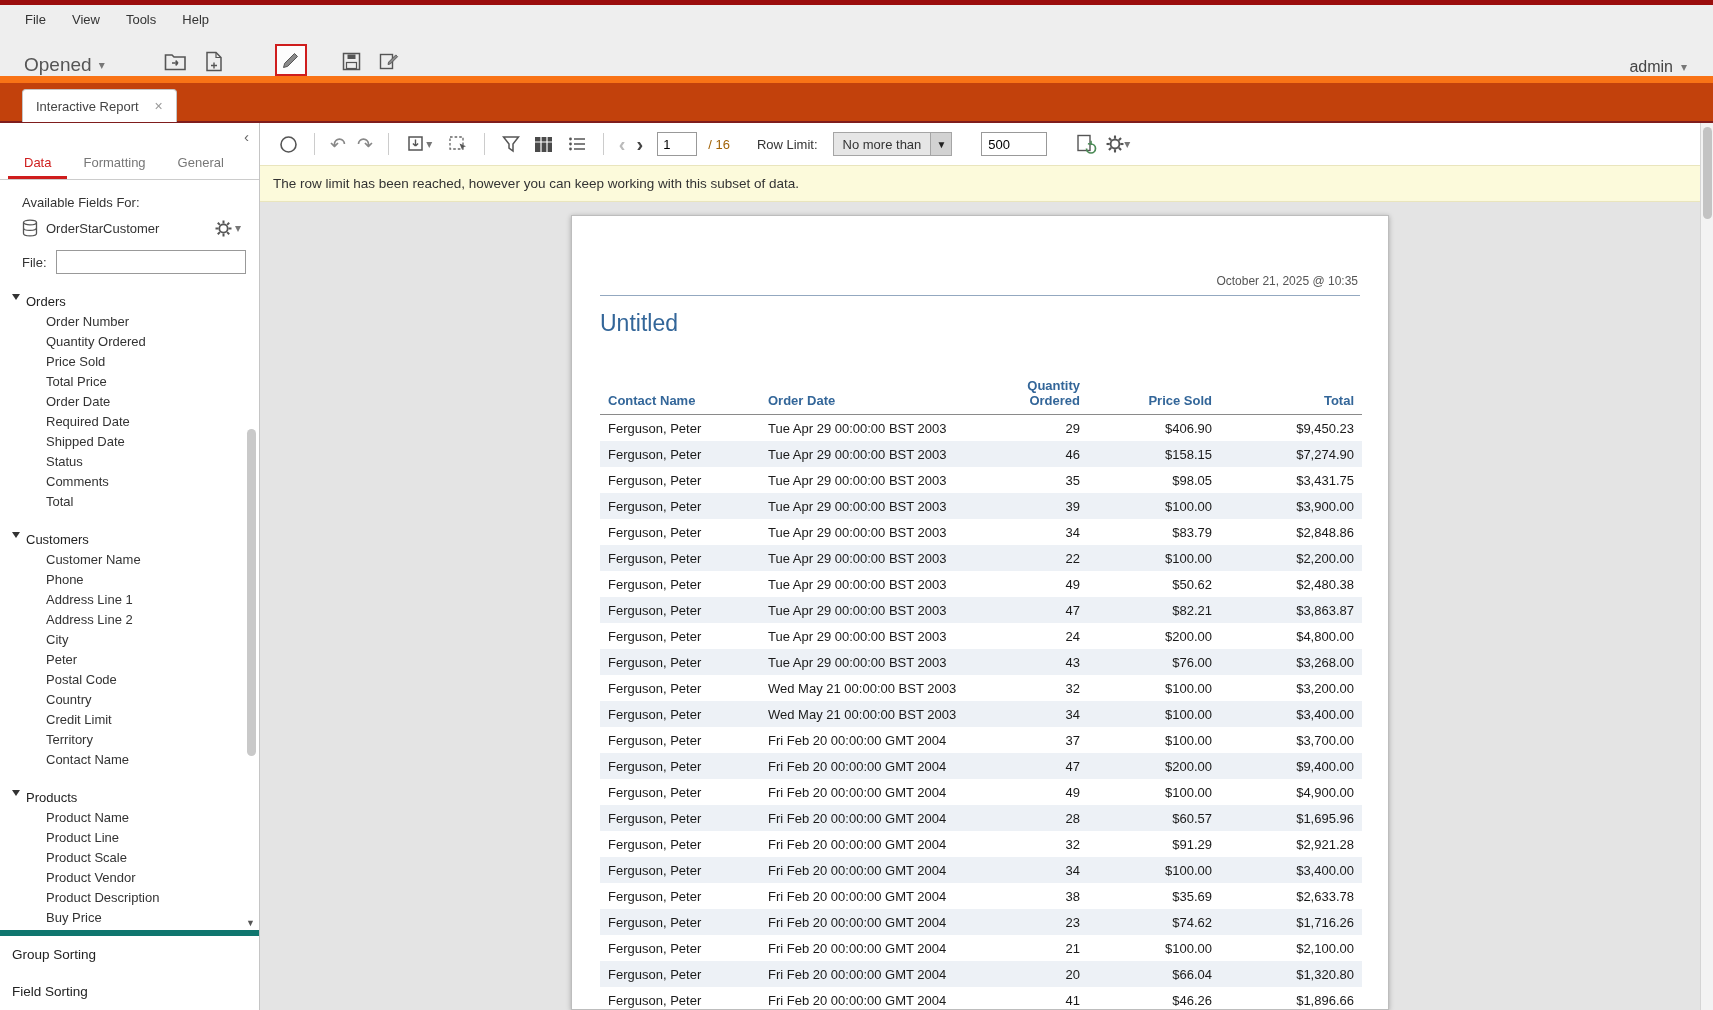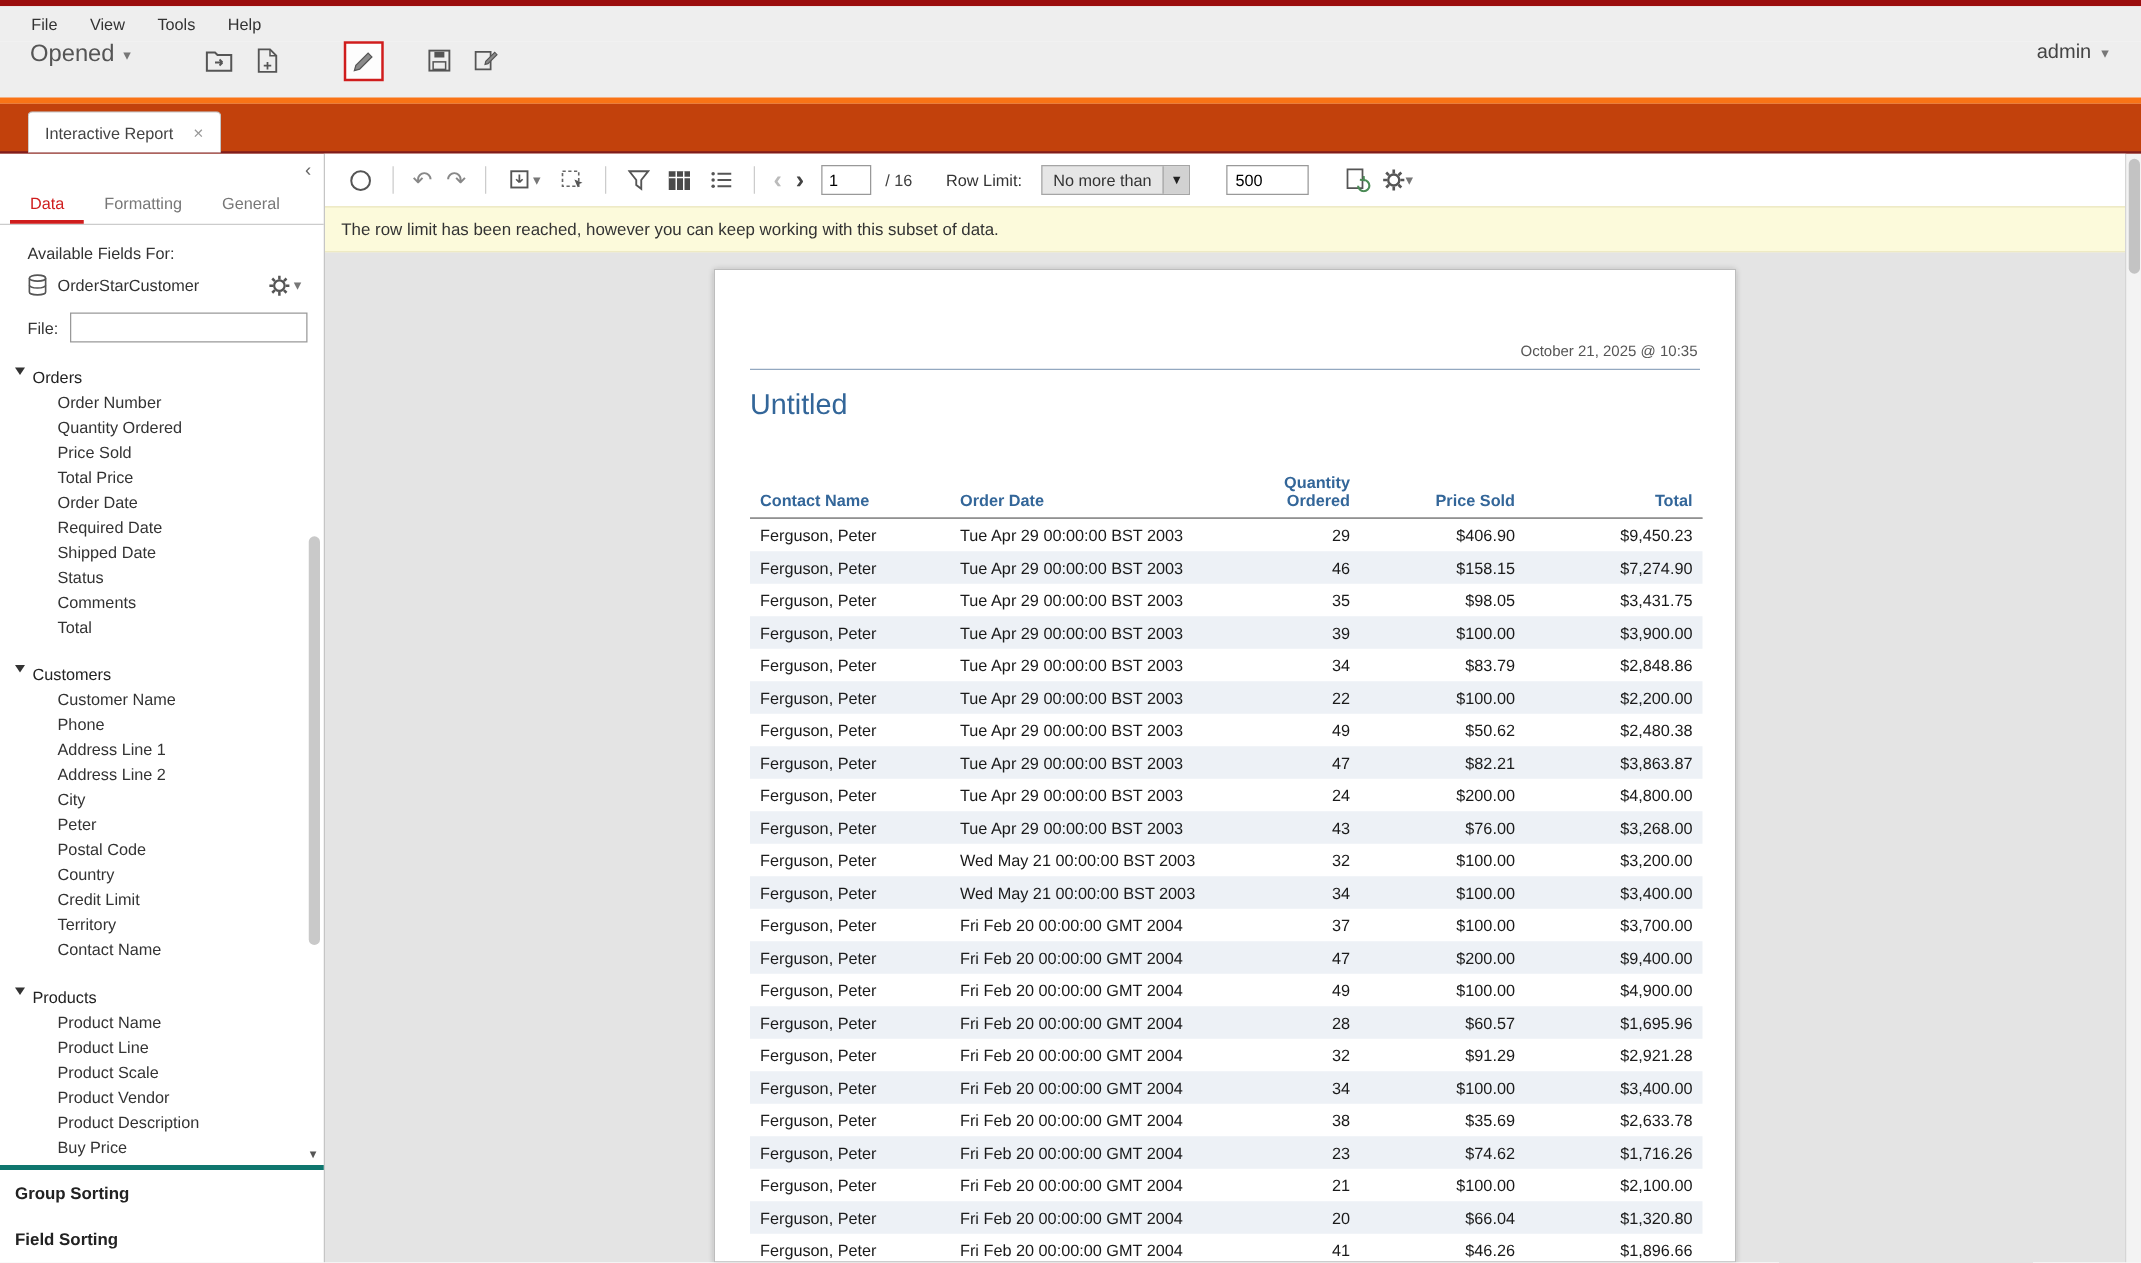--- a/index.html
+++ b/index.html
@@ -4,22 +4,22 @@
 <style>
   * { margin:0; padding:0; box-sizing:border-box; }
   html,body { width:1713px; height:1010px; overflow:hidden;
               font-family:"Liberation Sans", sans-serif; background:#fff; }
   .app { width:1713px; height:1010px; display:flex; flex-direction:column; }
 
   
   .brand-bar { height:5px; background:var(--brand-red,#9b0d0d); }
   .menubar { height:28px; background:#eeeeee; display:flex; align-items:center; padding-left:12px; }
   .menu-item { font-size:13px; color:#333; padding:0 13px; cursor:default; }
-  .toolbar { height:50px; background:#eeeeee; display:flex; align-items:flex-start;
-             padding:0 26px 0 24px; border-bottom:5px solid #f97316; }
+  .toolbar { height:50px; background:#eeeeee; display:flex; align-items:flex-end;
+             padding:0 26px 0 24px; border-bottom:7px solid #f97316; }
   .opened-btn { display:flex; align-items:center; gap:7px; font-size:19px; color:#555; cursor:pointer; }
   .caret { font-size:12px; color:#777; line-height:1; }
   .tb-icon { width:30px; height:30px; display:flex; align-items:center; justify-content:center; cursor:pointer; }
   .tb-icon + .tb-icon { margin-left:8px; }
   .grp-a { margin-left:56px; display:flex; }
   .grp-b { margin-left:46px; display:flex; align-items:center; }
   .edit-box { border:2px solid var(--accent-red,#bf3a2b); background:#fdfdfd; width:32px; height:32px;
               display:flex; align-items:center; justify-content:center; cursor:pointer; }
   .grp-c { margin-left:30px; display:flex; align-items:center; }
   .user-menu { margin-left:auto; display:flex; align-items:center; gap:8px; font-size:16px; color:#444; cursor:pointer; }
@@ -51,35 +51,35 @@
   .field-tree { flex:1; overflow:hidden; position:relative; padding:8px 24px 0 12px; }
   .tree-group { margin-bottom:18px; }
   .tree-group-header { display:flex; align-items:flex-start; gap:6px; font-size:13px; color:#222;
                        line-height:20px; cursor:pointer; }
   .tri { width:0; height:0; border-left:4.5px solid transparent; border-right:4.5px solid transparent;
          border-top:6px solid #333; margin-top:2px; }
   .tree-item { font-size:13px; color:#333; line-height:20px; padding-left:34px; cursor:pointer; white-space:nowrap; }
   .tree-scroll { position:absolute; top:4px; right:3px; bottom:18px; width:9px; }
   .tree-thumb { position:absolute; top:0; left:0; width:9px; height:68%; background:#c9c9c9; border-radius:5px; cursor:pointer; }
   .tree-down { position:absolute; right:1px; bottom:2px; font-size:9px; color:#555; cursor:pointer; }
-  .sidebar-footer { border-top:4px solid #0f766e;font-weight:bold; }
+  .sidebar-footer { border-top:6px solid #0f766e; }
   .footer-item { padding:11px 12px; font-size:13.5px; color:#222; cursor:pointer; }
 
   
   .main { flex:1; min-width:0; display:flex; flex-direction:column; background:#fff; }
   .report-toolbar { height:42px; display:flex; align-items:center; padding:0 10px 0 14px; gap:5px; background:#fff; }
   .rt-icon { width:28px; height:28px; display:flex; align-items:center; justify-content:center; cursor:pointer; }
   .sep { width:1px; height:22px; background:#ccc; margin:0 7px; }
   .glyph-btn { font-size:19px; line-height:1; cursor:pointer; padding:0 3px; }
   .undo,.redo { color:#888; }
   .prev { color:#bbb; font-size:20px; font-weight:bold; }
   .next { color:#444; font-size:20px; font-weight:bold; }
   .page-input { width:40px; height:24px; border:1px solid #999; font:13px "Liberation Sans",sans-serif;
                 padding:0 5px; margin-left:6px; }
-  .page-total { font-size:13px; color:#404040; margin:0 10px 0 6px; }
+  .page-total { font-size:13px; color:#a16207; margin:0 10px 0 6px; }
   .rl-label { font-size:13px; color:#333; margin-left:12px; }
   .rl-select { display:flex; align-items:center; height:24px; border:1px solid #a5a5a5; background:#e6e6e6;
                font-size:13px; color:#333; margin-left:10px; cursor:pointer; }
   .rl-select .val { padding:0 9px; min-width:92px; }
   .rl-select .caret-box { width:21px; align-self:stretch; background:#d2d2d2; border-left:1px solid #a5a5a5;
                display:flex; align-items:center; justify-content:center; font-size:10px; color:#222; }
   .rl-input { width:66px; height:24px; border:1px solid #999; font:13px "Liberation Sans",sans-serif;
               padding:0 6px; margin-left:24px; }
   .grp-export { margin-left:20px; display:flex; align-items:center; }
 

